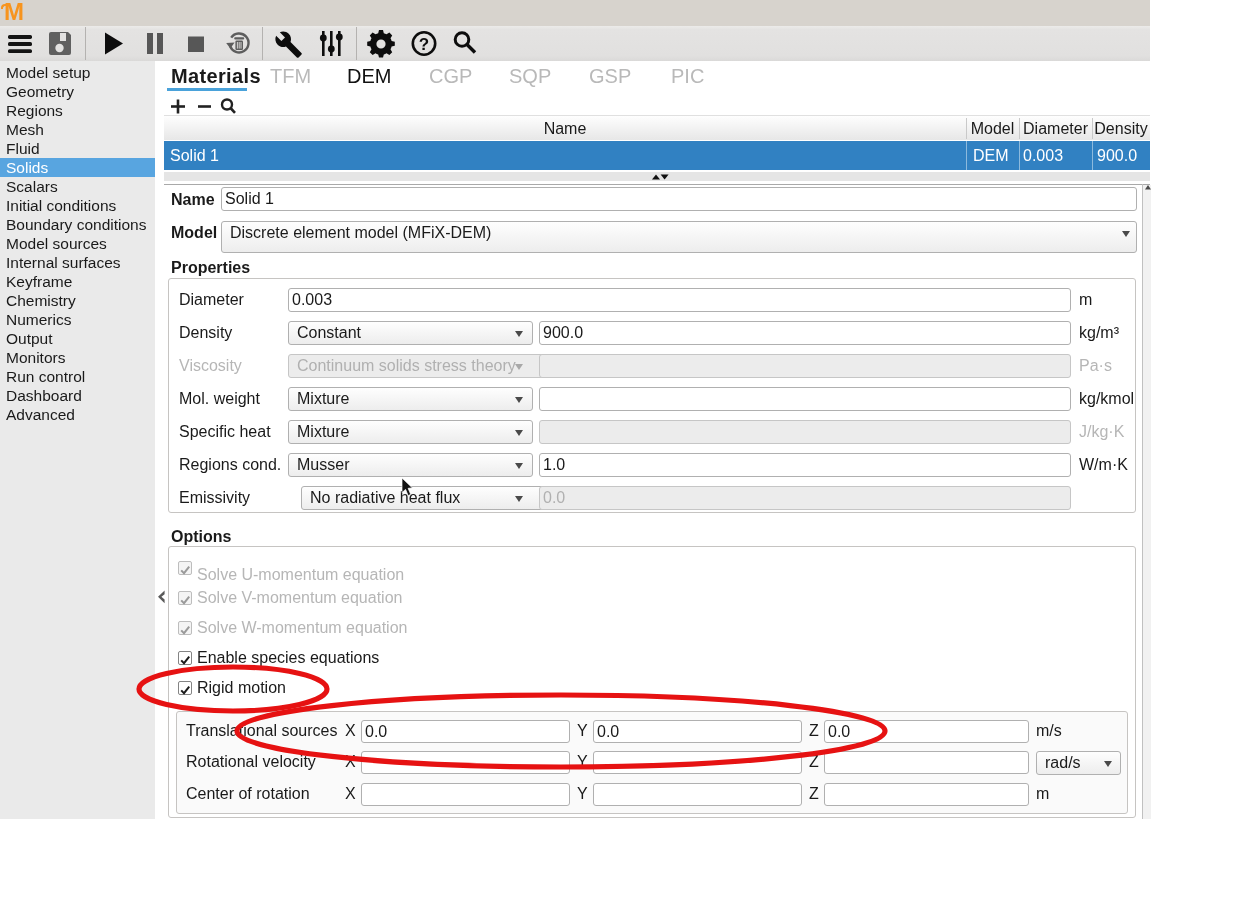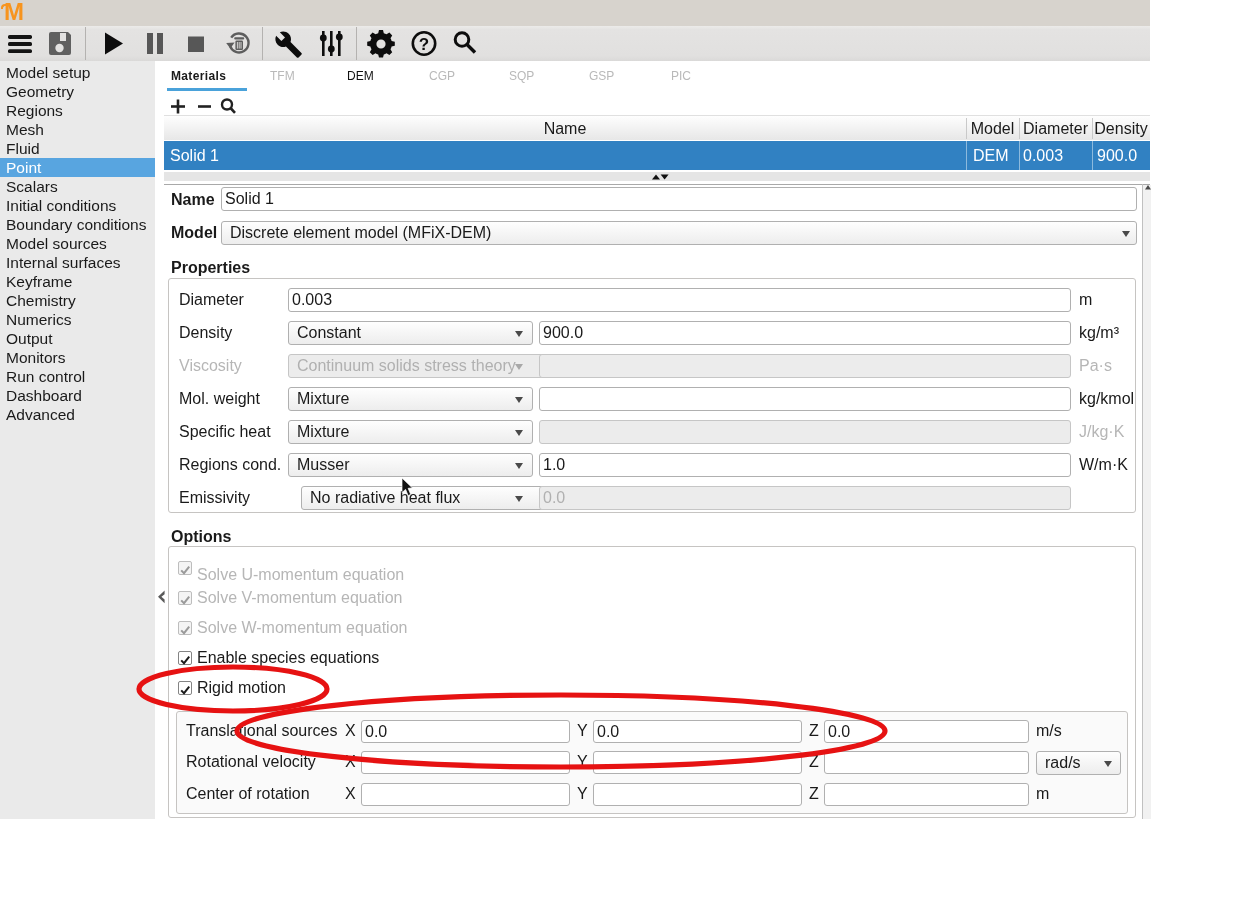--- a/index.html
+++ b/index.html
@@ -12,21 +12,21 @@
 .logo { position:absolute; left:4px; top:-2px; font-size:24px; font-weight:bold; color:#f7941e; letter-spacing:-1px; }
 .logodot { position:absolute; left:1px; top:4px; width:7px; height:5px; border:2px solid #f7941e; border-right:none; border-bottom:none; border-radius:4px 0 0 0; }
 .toolbar { position:absolute; left:0; top:26px; width:1150px; height:35px; background:linear-gradient(#ecebe9 0%,#e4e3e2 10%,#e1e0df 85%,#dad9d8 100%); }
 .tsep { position:absolute; top:1px; width:1px; height:33px; background:#b4b2b0; }
 .ticon { position:absolute; top:0; }
 
 .sidebar { position:absolute; left:0; top:61px; width:155px; height:758px; background:#eaeaea; font-size:15.5px; }
 .sitem { position:absolute; left:0; width:155px; height:19px; line-height:19px; padding-left:6px; white-space:nowrap; }
 .sitem.sel { background:#58a5e0; color:#ffffff; }
 
-.tab { position:absolute; top:64px; height:25px; line-height:25px; font-size:12px; }
+.tab { position:absolute; top:64px; height:25px; line-height:25px; font-size:20px; }
 .tab.off { color:#b9b9b9; }
 .tabline { position:absolute; left:167px; top:88px; width:80px; height:3px; background:#4aa2da; }
 
 .thead { position:absolute; left:164px; top:115px; width:986px; height:25px; background:linear-gradient(#fefefe,#e7e7e7); border-top:1px solid #e0e0e0; font-size:16px; }
 .th { position:absolute; top:0; height:25px; line-height:25px; text-align:center; }
 .thsep { position:absolute; top:2px; width:1px; height:21px; background:#c9c9c9; }
 .trow { position:absolute; left:164px; top:141px; width:986px; height:29px; background:#3181c2; color:#fff; font-size:16px; }
 .td { position:absolute; top:0; height:29px; line-height:29px; }
 .tdsep { position:absolute; top:0; width:1px; height:29px; background:rgba(255,255,255,0.45); }
 .splitter { position:absolute; left:164px; top:172px; width:986px; height:9px; background:#e5e5e5; }
@@ -130,21 +130,21 @@
         <circle cx="11" cy="13.5" r="6.8" fill="none" stroke="#0d0d0d" stroke-width="3"></circle>
         <line x1="16" y1="18.5" x2="24" y2="26.5" stroke="#0d0d0d" stroke-width="3.4"></line>
       </svg>
   </div>
   <div class="sidebar" id="sidebar">
     <div class="sitem" style="top:2px">Model setup</div>
     <div class="sitem" style="top:21px">Geometry</div>
     <div class="sitem" style="top:40px">Regions</div>
     <div class="sitem" style="top:59px">Mesh</div>
     <div class="sitem" style="top:78px">Fluid</div>
-    <div class="sitem sel" style="top:97px">Point</div>
+    <div class="sitem sel" style="top:97px">Solids</div>
     <div class="sitem" style="top:116px">Scalars</div>
     <div class="sitem" style="top:135px">Initial conditions</div>
     <div class="sitem" style="top:154px">Boundary conditions</div>
     <div class="sitem" style="top:173px">Model sources</div>
     <div class="sitem" style="top:192px">Internal surfaces</div>
     <div class="sitem" style="top:211px">Keyframe</div>
     <div class="sitem" style="top:230px">Chemistry</div>
     <div class="sitem" style="top:249px">Numerics</div>
     <div class="sitem" style="top:268px">Output</div>
     <div class="sitem" style="top:287px">Monitors</div>
@@ -203,21 +203,21 @@
     <div class="formtop"></div>
     <div class="sbline"></div>
     <div class="sbtrack"></div>
     <svg class="abs" style="left:1144.5px;top:184.5px" width="6" height="5">
         <path d="M3 0 L6 4.5 L0 4.5 z" fill="#4a4a4a"></path>
       </svg>
 
     <div class="lbl bold" style="left:171px;top:188px">Name</div>
     <div class="input" style="left:221px;top:187px;width:916px;height:24px">Solid 1</div>
     <div class="lbl bold" style="left:171px;top:221px">Model</div>
-    <div class="combo" style="left:221px;top:221px;width:916px;height:24px">Discrete element model (MFiX-DEM)</div>
+    <div class="combo" style="left:221px;top:221px;width:916px;height:32px">Discrete element model (MFiX-DEM)</div>
     <div class="carr" style="left:1122px;top:231px"></div>
 
     <div class="lbl bold" style="left:171px;top:256px">Properties</div>
     <div class="gbox" style="left:168px;top:278px;width:968px;height:235px"></div>
     <div id="props">
 
       <div class="lbl" style="left:179px;top:288px">Diameter</div>
       <div class="input" style="left:288px;top:288px;width:783px;height:24px">0.003</div>
       <div class="unit" style="left:1079px;top:288px">m</div>
 

